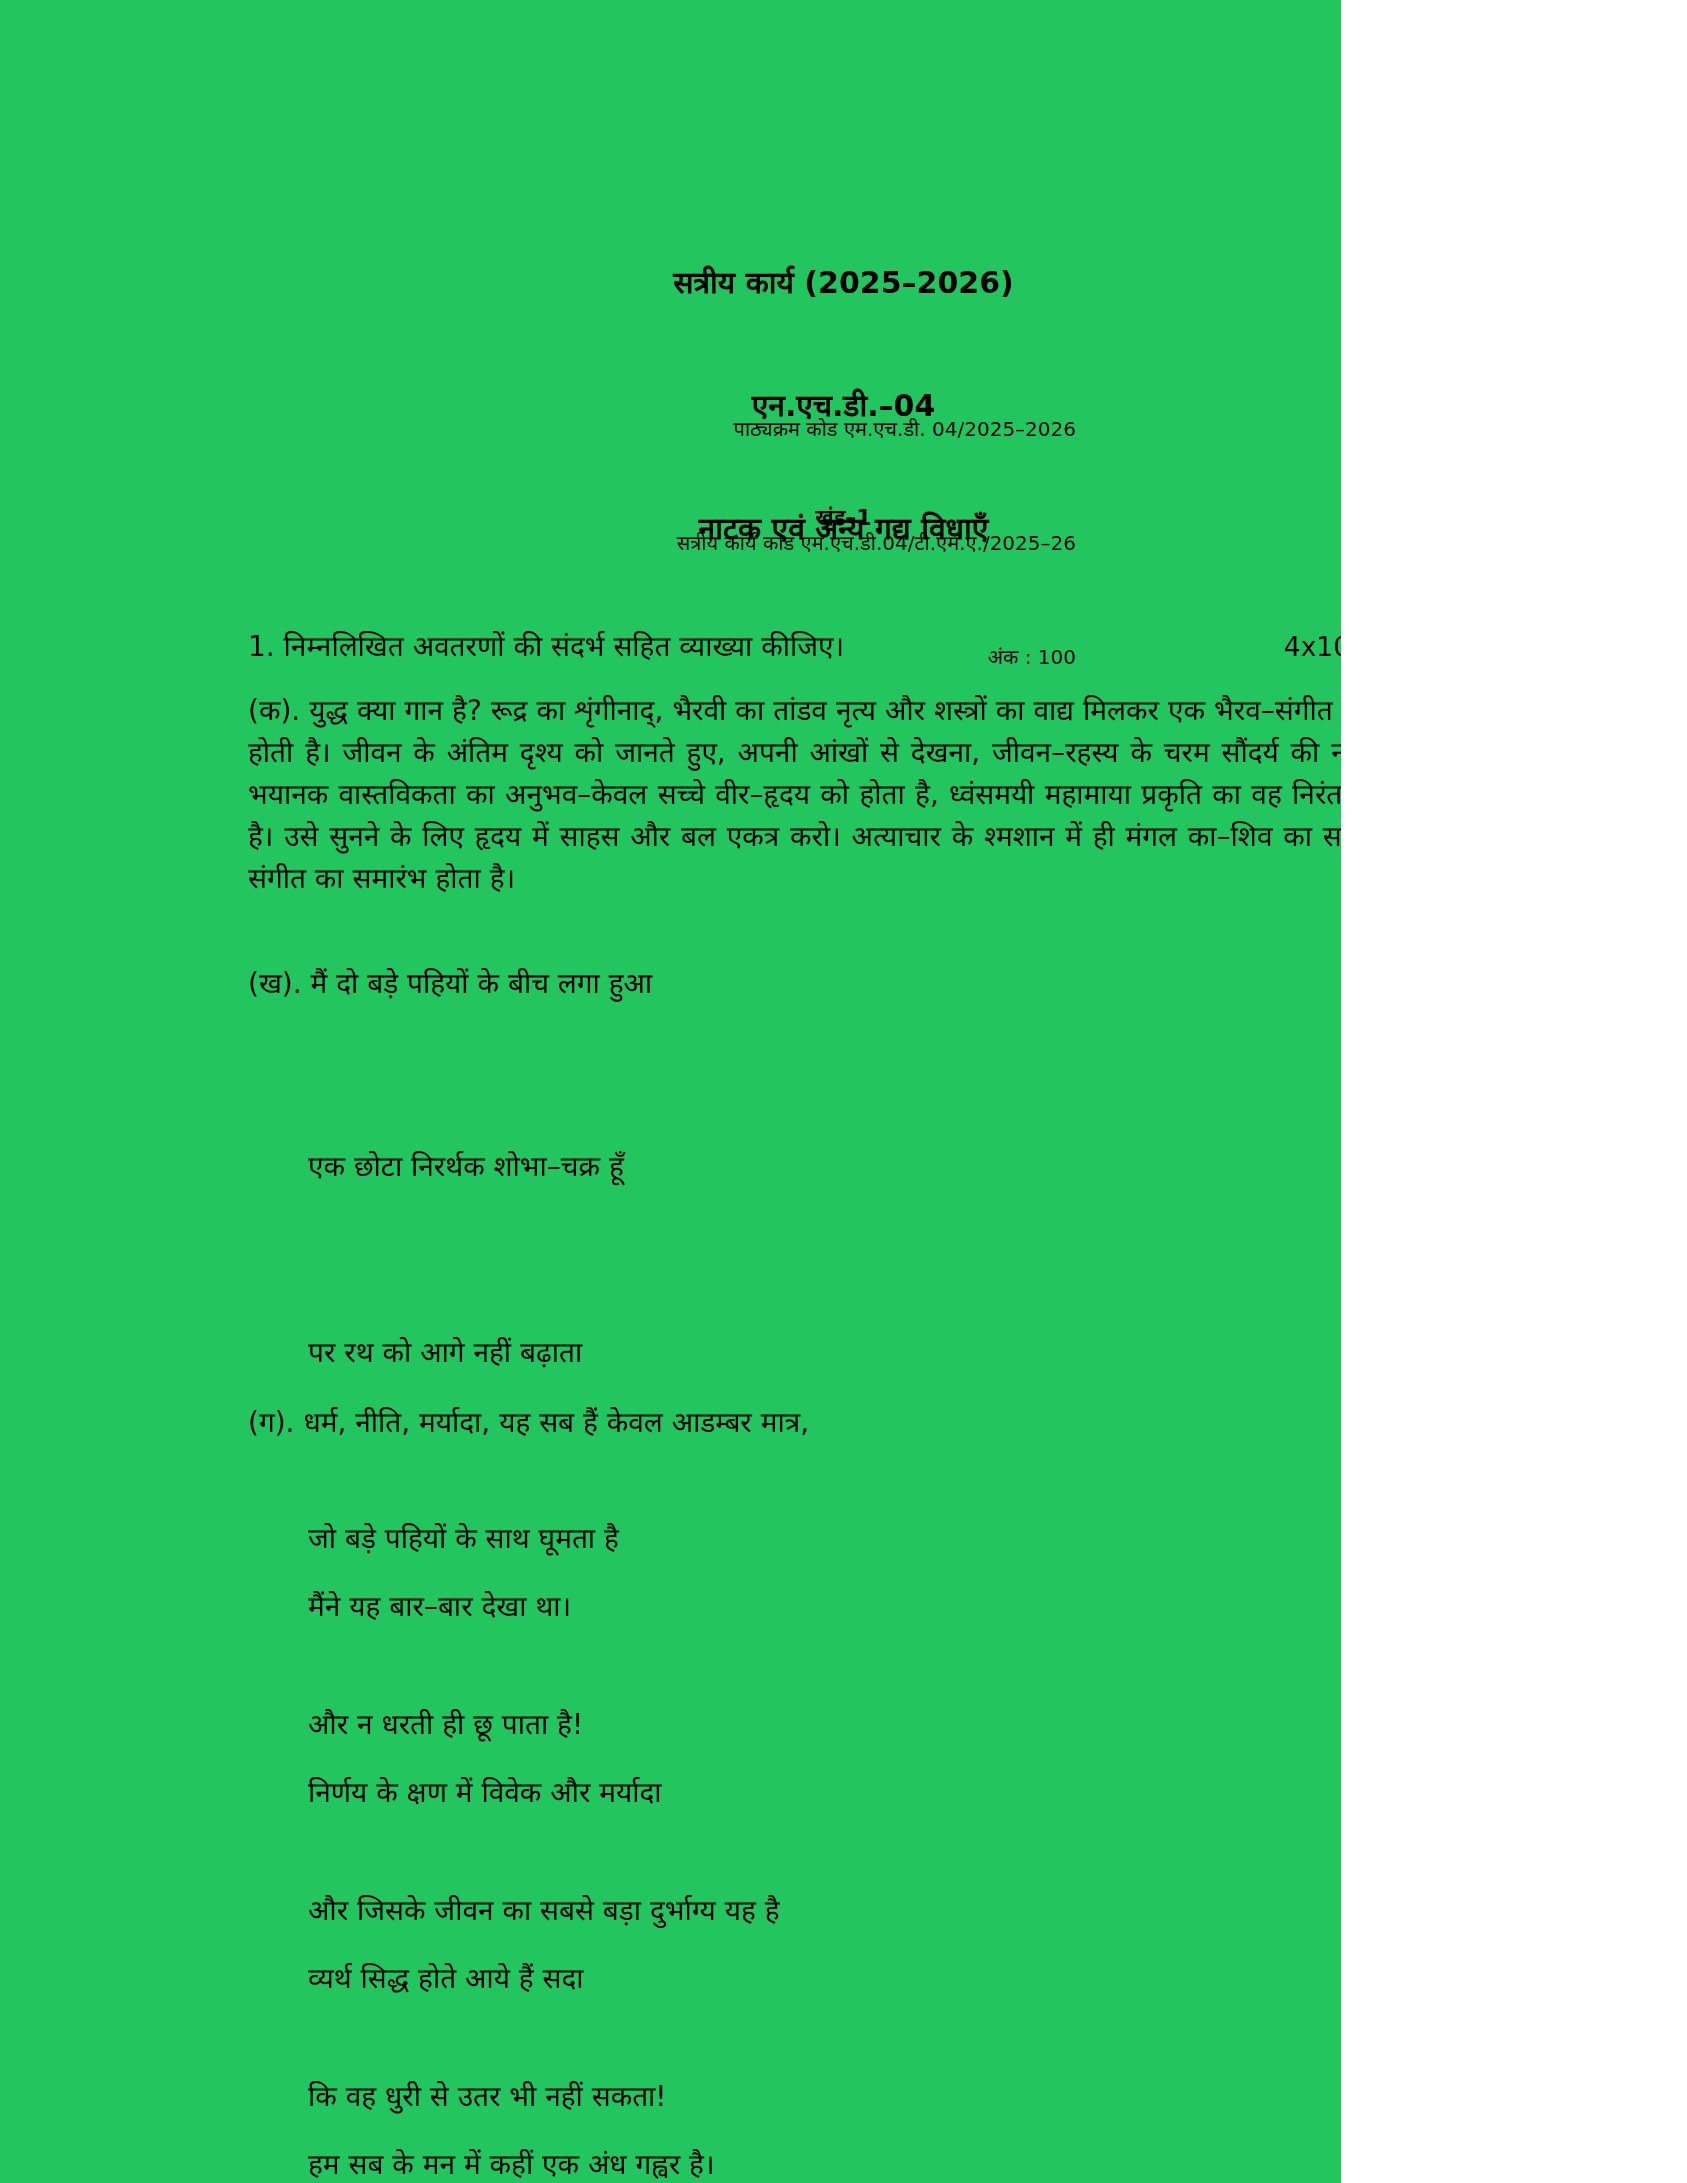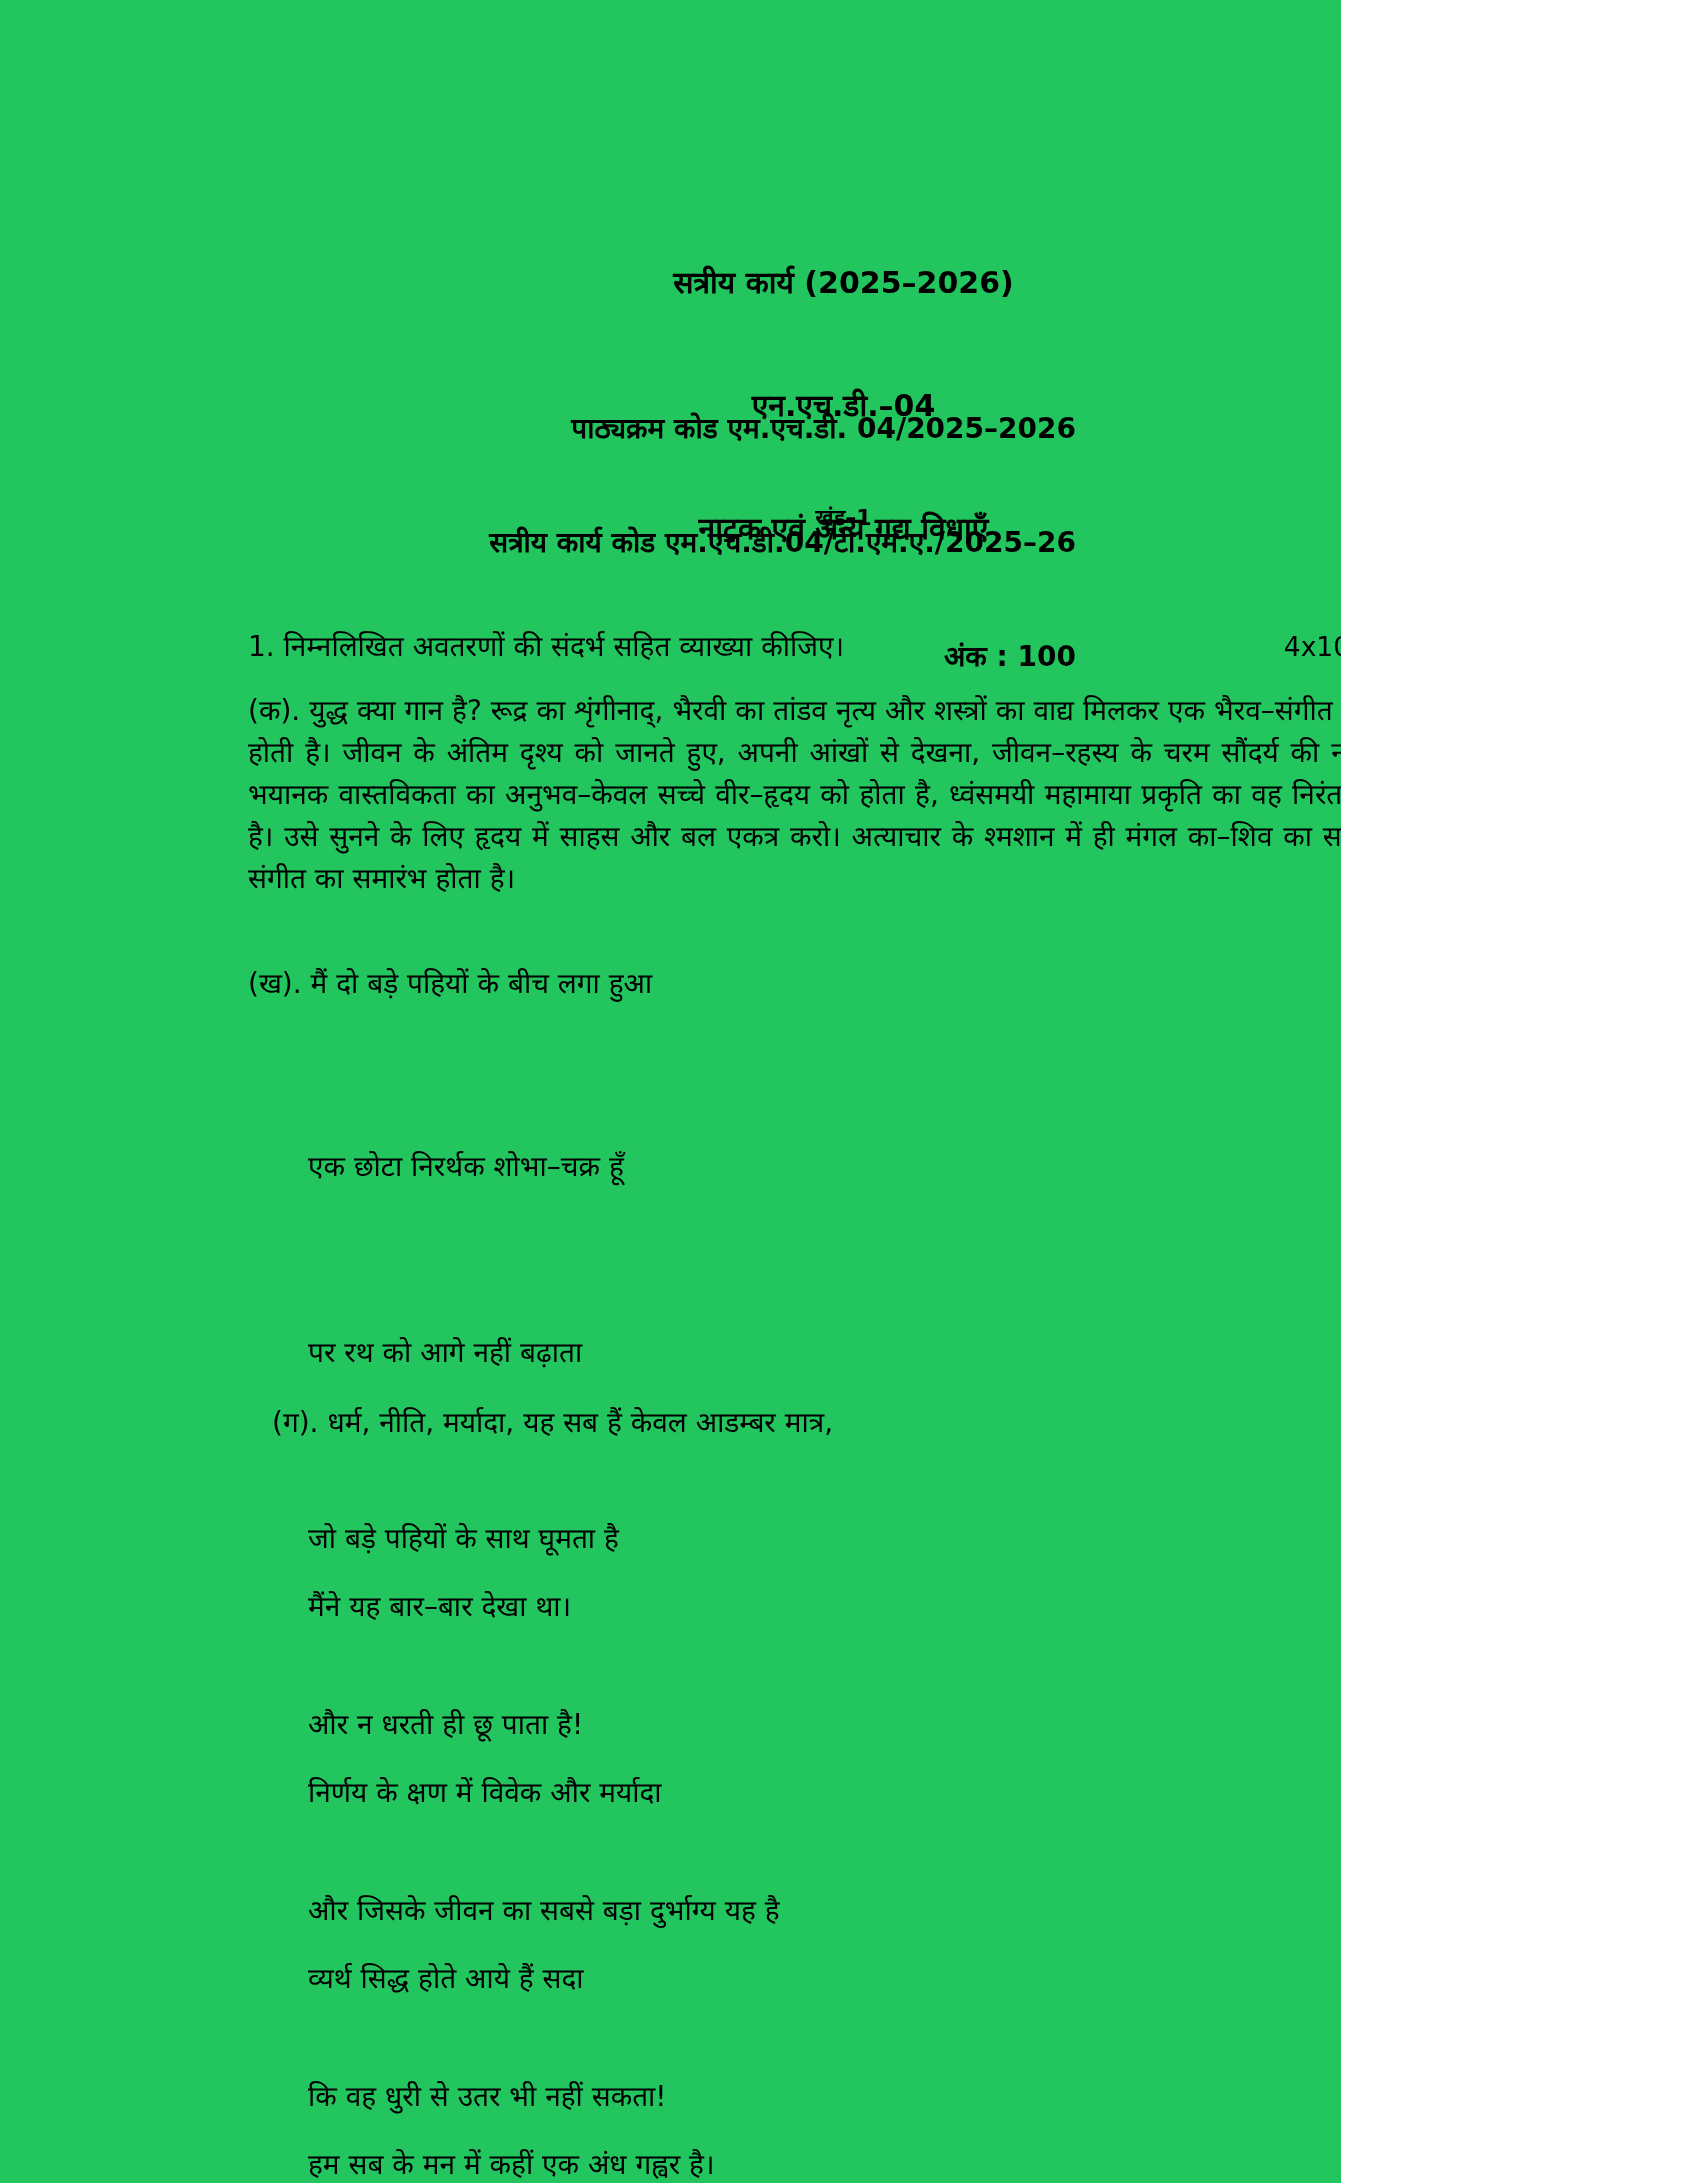--- a/index.html
+++ b/index.html
@@ -25,22 +25,22 @@
     font-size: 30px;
     font-weight: bold;
     line-height: 41px;
     white-space: pre;
   }
   .codes-block {
     position: absolute;
     top: 334px;
     right: 265px;
     text-align: right;
-    font-size: 28px;
-    font-weight: bold;
+    font-size: 20px;
+    font-weight: normal;
     line-height: 38px;
     white-space: pre;
   }
   .section-heading {
     position: absolute;
     top: 498px;
     left: 0;
     width: 1687px;
     text-align: center;
     font-size: 22px;
@@ -93,21 +93,20 @@
     line-height: 62px;
     white-space: pre;
   }
   .poem-ga-first {
     position: absolute;
     top: 1393px;
     left: 248px;
     font-size: 28px;
     line-height: 60px;
     white-space: pre;
-    margin-left: 24px;
   }
   .poem-ga-lines {
     position: absolute;
     top: 1452px;
     left: 308px;
     font-size: 28px;
     line-height: 62px;
     white-space: pre;
   }
 </style>

